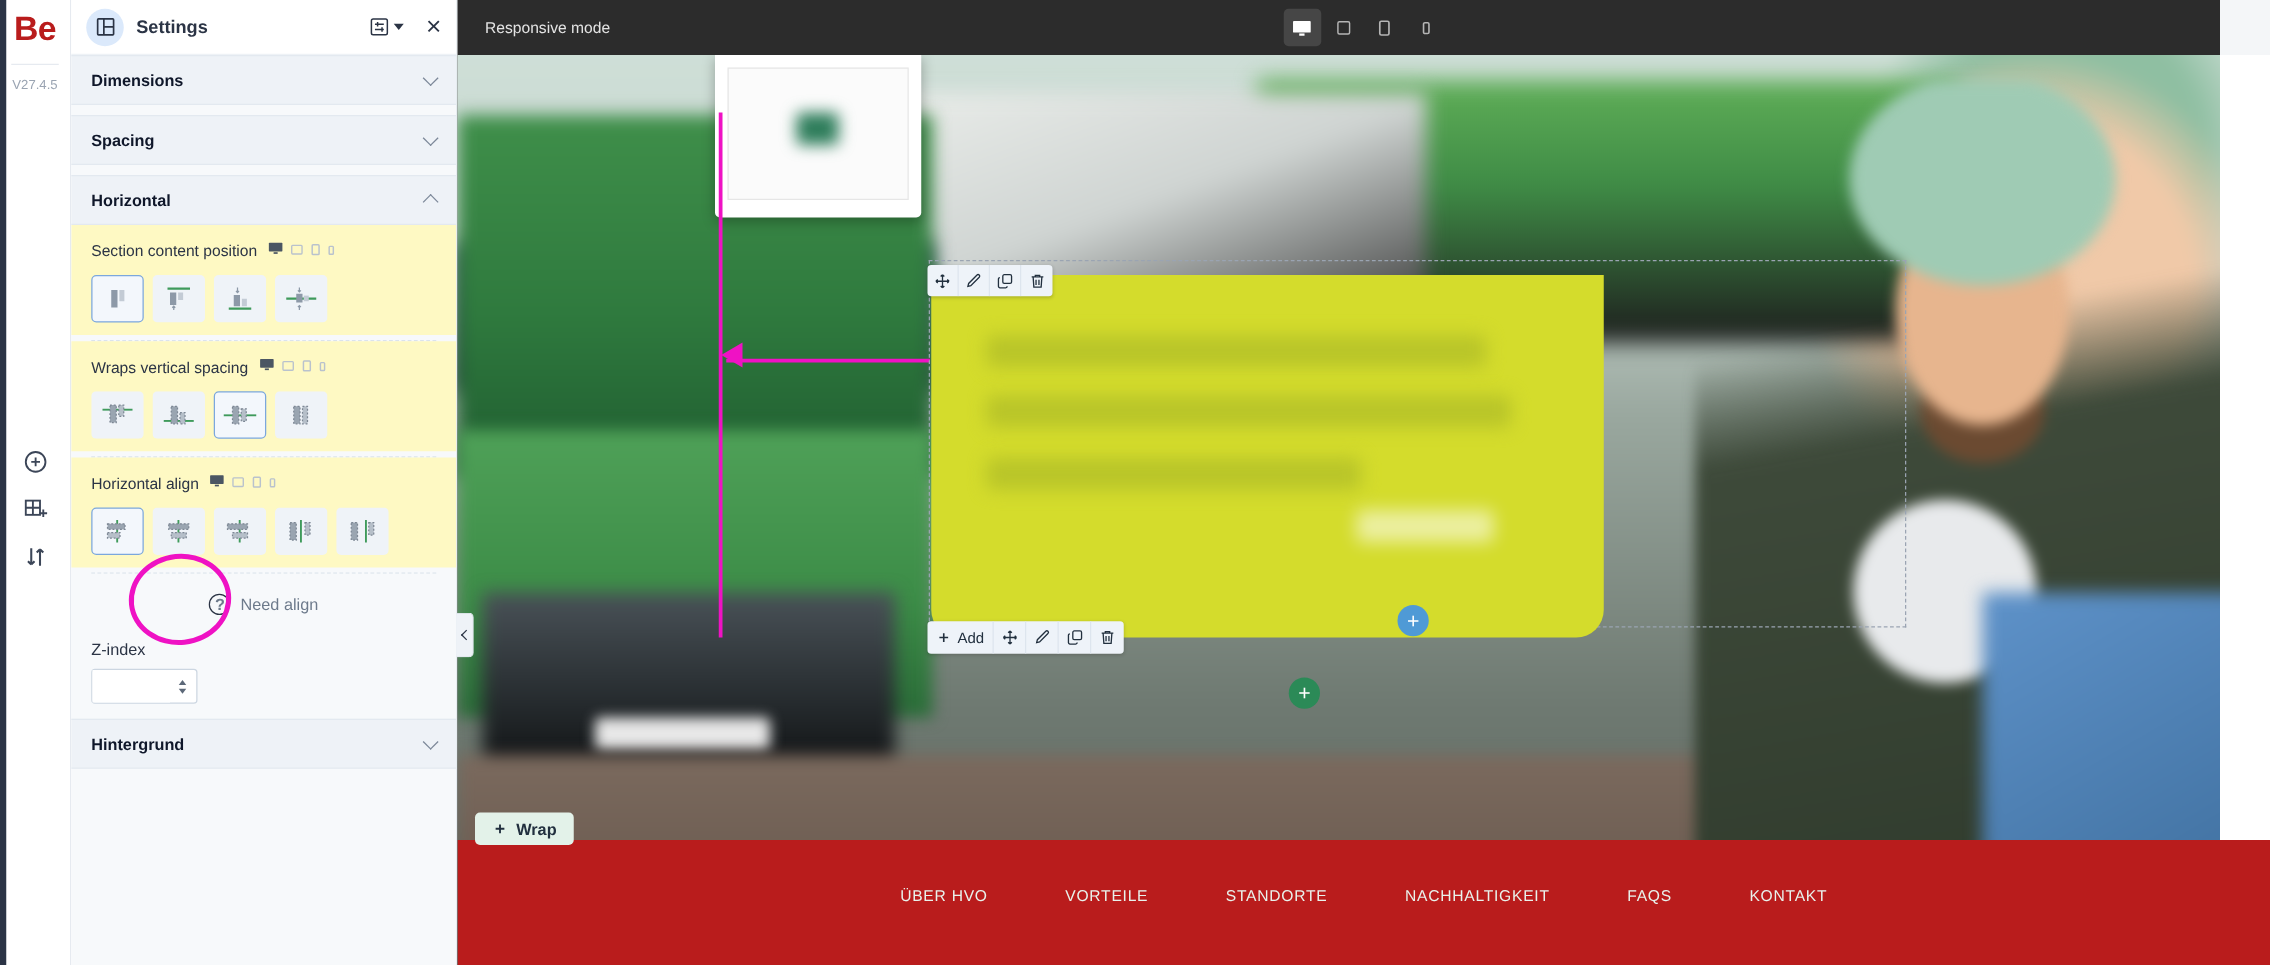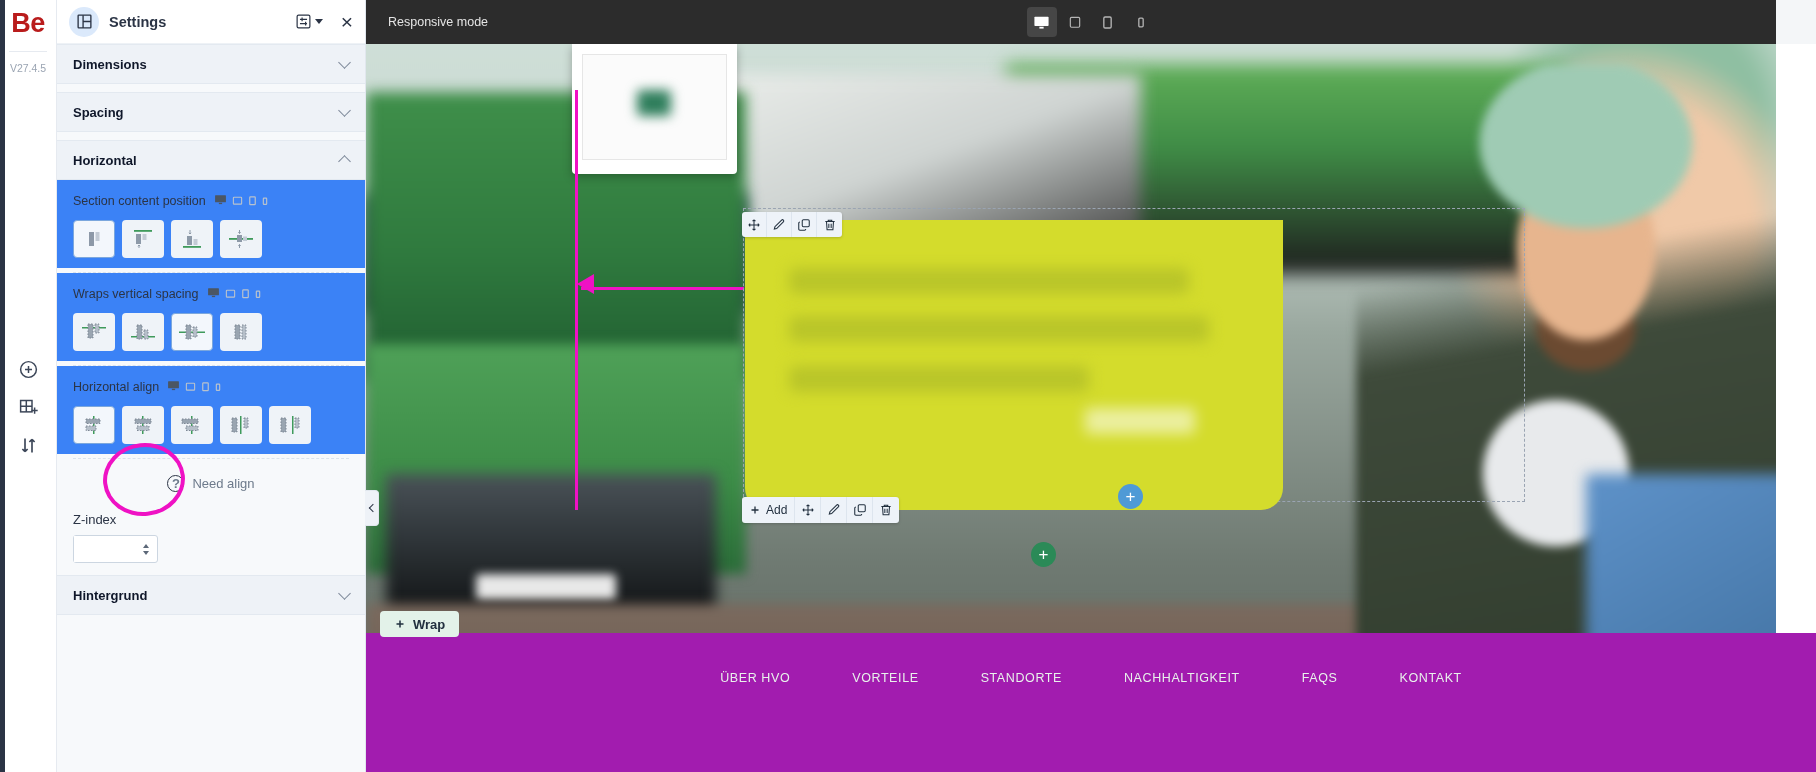--- a/index.html
+++ b/index.html
@@ -56,21 +56,21 @@
     height: 40px; display: flex; align-items: center; justify-content: space-between;
     padding: 0 16px; background: #eef2f7; border-top: 1px solid #e3e9f0; border-bottom: 1px solid #e3e9f0;
     cursor: pointer;
   }
   .acc-row.plain { background: #eef2f7; justify-content: space-between; }
   .acc-title { font-size: 13px; font-weight: 700; color: #0f172a; }
   .chev { width: 9px; height: 9px; border-right: 1.6px solid #7b8798; border-bottom: 1.6px solid #7b8798; transform: rotate(45deg); margin-top: -4px; }
   .chev.up { transform: rotate(-135deg); margin-top: 3px; }
   .spacer-sm { height: 8px; background: #f7f9fb; }
 
-  .field { padding: 12px 16px 10px 16px; background: #3b82f6; }
+  .field { padding: 12px 16px 10px 16px; background: #fef9c3; }
   .field-head { display: flex; align-items: center; gap: 8px; margin-bottom: 10px; }
   .field-label { font-size: 12.5px; color: #2b3445; }
   .dev-icons { display: flex; align-items: flex-end; gap: 5px; }
   .dv { color: #b9c2cd; }
   .dv.active { color: #4b5663; }
 
   .opts { display: flex; gap: 7px; }
   .opt {
     width: 42px; height: 38px; border-radius: 4px; background: #eff3f8; border: 1.5px solid transparent;
     display: flex; align-items: center; justify-content: center; cursor: pointer;
@@ -205,21 +205,21 @@
 
   .plus-badge {
     position: absolute; width: 25px; height: 25px; border-radius: 50%;
     display: flex; align-items: center; justify-content: center; color: #fff;
     font-size: 17px; line-height: 1; cursor: pointer; z-index: 25; font-weight: 300;
   }
   .plus-blue { left: 752px; top: 440px; background: #4f9ad6; }
   .plus-green { left: 665px; top: 498px; background: #2b8a57; }
 
   
-  .footer { position: absolute; left: 0; right: 0; bottom: 0; height: 139px; background: #a21caf; z-index: 20; }
+  .footer { position: absolute; left: 0; right: 0; bottom: 0; height: 100px; background: #b91c1c; z-index: 20; }
   .wrap-btn {
     position: absolute; left: 14px; top: -22px; height: 26px; padding: 0 14px;
     background: #e3f2e9; border-radius: 4px; display: flex; align-items: center; gap: 7px;
     font-size: 13px; font-weight: 700; color: #22303f; cursor: pointer; z-index: 26;
   }
   .nav { position: absolute; left: 0; right: 0; top: 38px; display: flex; justify-content: center; gap: 62px; }
   .nav a { color: #e9f2ec; font-size: 12.5px; letter-spacing: .6px; text-decoration: none; cursor: pointer; }
 </style>
 </head>
 <body>

